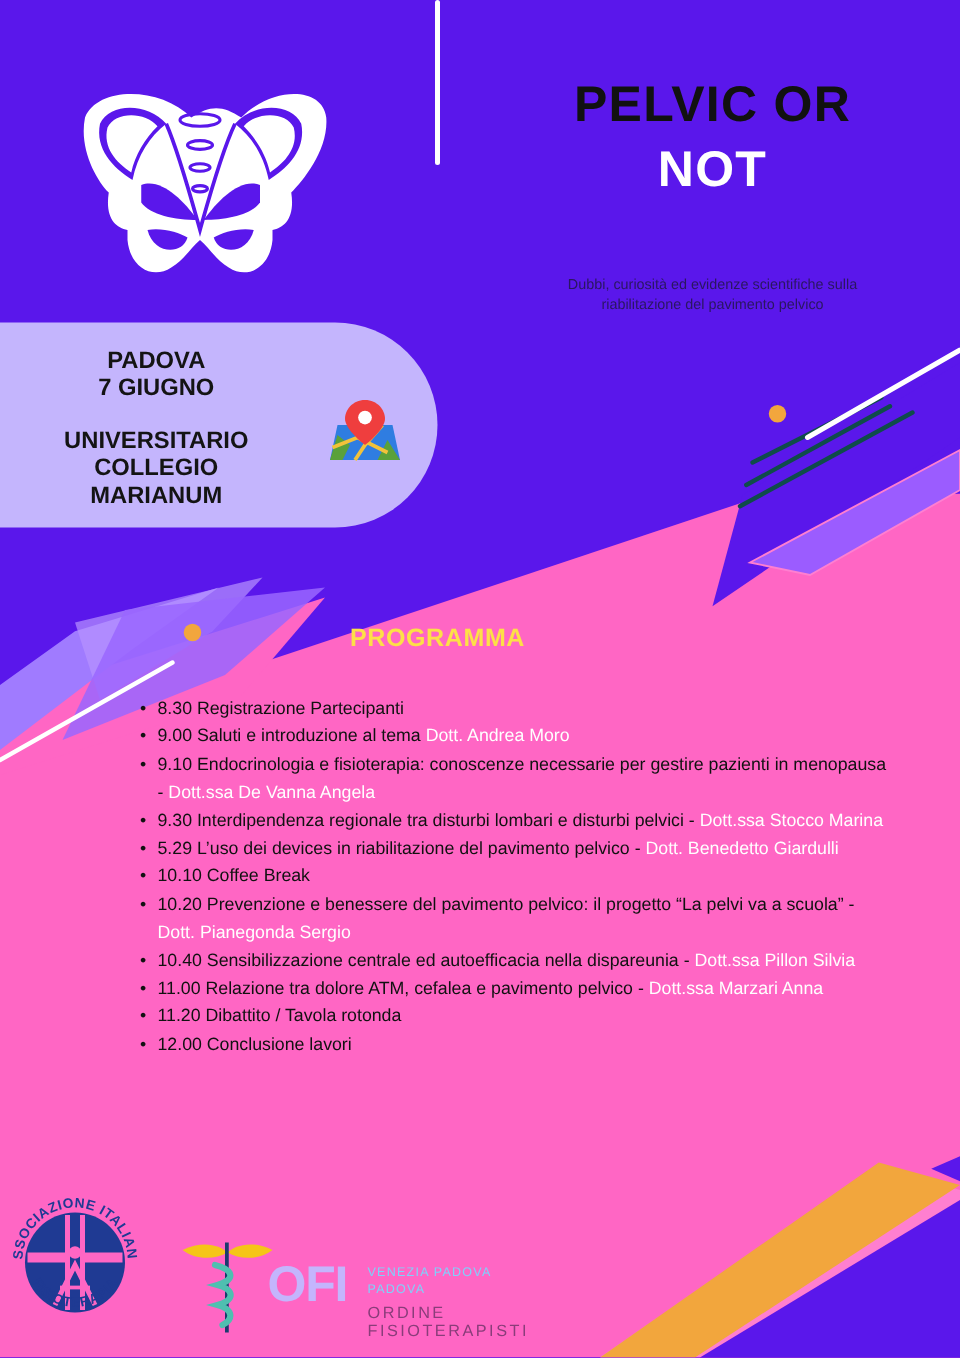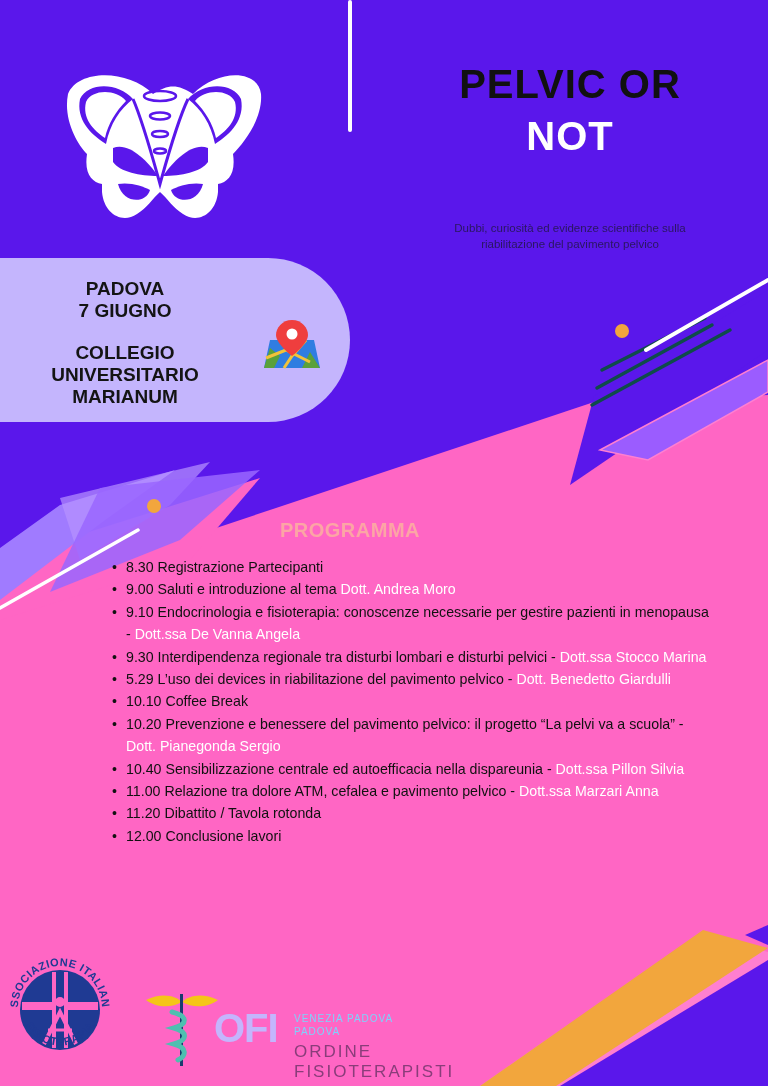--- a/index.html
+++ b/index.html
@@ -13,32 +13,32 @@
   .title .l1 { color: #111; display: block; }
   .title .l2 { color: #ffffff; display: block; }
   .title .l3 { color: #111; display: block; text-shadow: -2px -2px 0 #fff, 2px -2px 0 #fff, -2px 2px 0 #fff, 2px 2px 0 #fff, 0 2px 0 #fff, 0 -2px 0 #fff, 2px 0 0 #fff, -2px 0 0 #fff; }
   .subtitle { position: absolute; left: 400px; top: 220px; width: 340px; text-align: center; color: #2a1760; font-size: 11.5px; line-height: 16px; }
 
   .event-pill { position: absolute; left: 0; top: 258px; width: 350px; height: 164px; background: #c4b5fd; border-radius: 0 82px 82px 0; }
   .event-text { position: absolute; left: 30px; top: 20px; width: 190px; text-align: center; color: #141414; font-weight: 900; font-size: 19px; line-height: 22px; }
   .event-text .gap { height: 20px; }
   .map-icon { position: absolute; left: 262px; top: 318px; width: 60px; height: 56px; }
 
-  .section-title { position: absolute; left: 0; width: 700px; top: 500px; text-align: center; color: #fca5a5; font-weight: 900; font-size: 20px; letter-spacing: 0.5px; margin-top: 19px; }
+  .section-title { position: absolute; left: 0; width: 700px; top: 500px; text-align: center; color: #fde047; font-weight: 900; font-size: 20px; letter-spacing: 0.5px; }
 
   .program { position: absolute; left: 112px; top: 556px; width: 600px; margin: 0; padding: 0; list-style: none; color: #111; font-weight: 400; font-size: 14.2px; line-height: 22.4px; }
   .program li { position: relative; padding-left: 14px; }
   .program li::before { content: "•"; position: absolute; left: 0; top: 0; }
   .program .speaker { color: #ffffff; }
 
   .logo-aif { position: absolute; left: 4px; top: 952px; width: 112px; height: 112px; }
   .logo-ofi { position: absolute; left: 142px; top: 986px; width: 330px; height: 84px; }
   .ofi-text-main { position: absolute; left: 72px; top: 22px; color: #c4b5fd; font-weight: 900; font-size: 40px; letter-spacing: -1px; line-height: 40px; }
   .ofi-text-loc { position: absolute; left: 152px; top: 26px; color: #7dd3fc; font-size: 10px; line-height: 13px; letter-spacing: 1px; }
-  .ofi-text-order { position: absolute; left: 152px; top: 56px; color: #8a3d7a; font-size: 17px; letter-spacing: 2px; }
+  .ofi-text-order { position: absolute; left: 152px; top: 56px; color: #8a3d7a; font-size: 13px; letter-spacing: 2px; }
 </style>
 </head>
 <body>
 
 <div class="poster">
 
   <svg class="bg-svg" viewBox="0 0 768 1086">
 
     <polygon points="0,600 600,400 768,395 768,1086 0,1086" fill="#ff66c4"></polygon>
 
@@ -96,22 +96,22 @@
   <div class="subtitle">
     <div>Dubbi, curiosità ed evidenze scientifiche sulla</div>
     <div>riabilitazione del pavimento pelvico</div>
   </div>
 
   <div class="event-pill">
     <div class="event-text">
       <div>PADOVA</div>
       <div>7 GIUGNO</div>
       <div class="gap"></div>
+      <div>UNIVERSITARIO</div>
       <div>COLLEGIO</div>
-      <div>UNIVERSITARIO</div>
       <div>MARIANUM</div>
     </div>
   </div>
 
   <svg class="map-icon" viewBox="0 0 60 56">
     <polygon points="8,22 52,22 58,50 2,50" fill="#2f7de1"></polygon>
     <polygon points="2,50 8,30 18,38 12,50" fill="#5aa13a"></polygon>
     <polygon points="40,50 48,34 58,50" fill="#5aa13a"></polygon>
     <polyline points="4,40 24,32 48,44" fill="none" stroke="#f2c23a" stroke-width="3"></polyline>
     <polyline points="22,50 30,38 44,22" fill="none" stroke="#f2c23a" stroke-width="3"></polyline>

